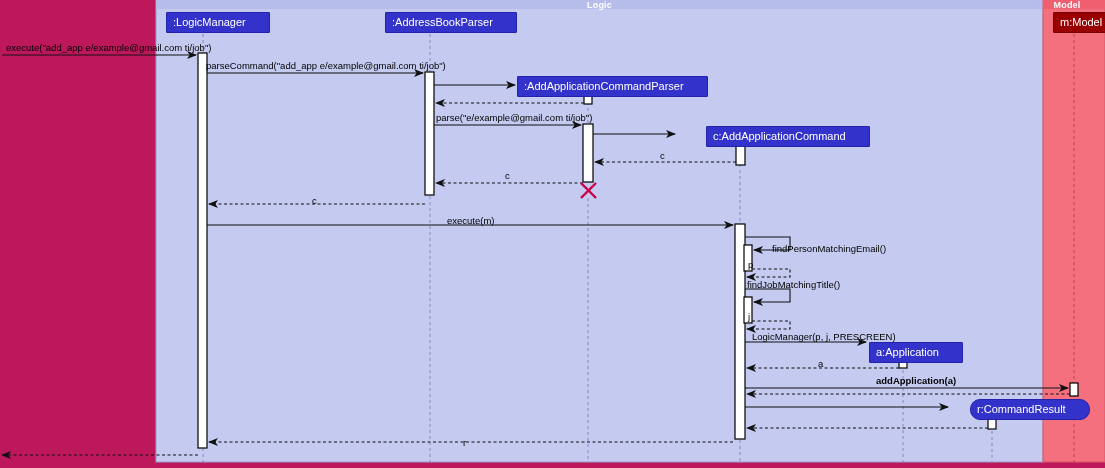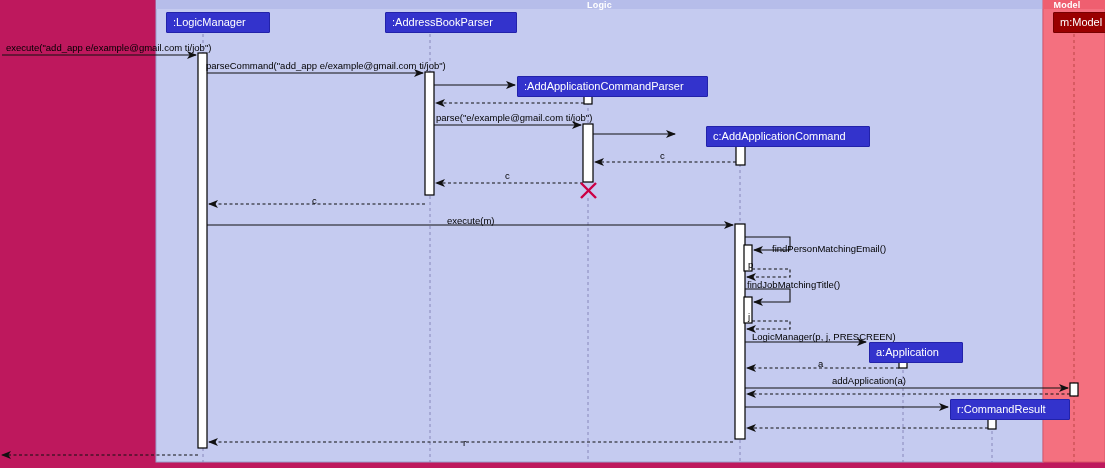--- a/index.html
+++ b/index.html
@@ -108,32 +108,32 @@
   </svg>
 
   <div class="frame-label" style="left:156px;top:0px;width:887px;">Logic</div>
   <div class="frame-label" style="left:1043px;top:0px;width:48px;">Model</div>
 
   <div class="participant p-logic" style="left:166px;top:12px;">:LogicManager</div>
   <div class="participant p-logic" style="left:517px;top:76px;">:AddApplicationCommandParser</div>
   <div class="participant p-logic" style="left:385px;top:12px;">:AddressBookParser</div>
   <div class="participant p-logic" style="left:706px;top:126px;">c:AddApplicationCommand</div>
   <div class="participant p-logic" style="left:869px;top:332px;margin-top:10px;">a:Application</div>
-  <div class="participant p-logic" style="left:950px;top:399px;">r:CommandResult</div>
+  <div class="participant p-logic" style="left:970px;top:399px;border-radius:10px;">r:CommandResult</div>
   <div class="participant p-model" style="left:1053px;top:12px;">m:Model</div>
 
   <div class="msg" style="left:6px;top:42px;">execute("add_app e/example@gmail.com ti/job")</div>
   <div class="msg" style="left:206px;top:60px;">parseCommand("add_app e/example@gmail.com ti/job")</div>
   <div class="msg" style="left:436px;top:112px;">parse("e/example@gmail.com ti/job")</div>
   <div class="msg" style="left:660px;top:150px;">c</div>
   <div class="msg" style="left:505px;top:170px;">c</div>
   <div class="msg" style="left:312px;top:195px;">c</div>
   <div class="msg" style="left:447px;top:215px;text-align:right;">execute(m)</div>
   <div class="msg" style="left:747px;top:243px;margin-left:25px;">findPersonMatchingEmail()</div>
   <div class="msg" style="left:748px;top:259px;">p</div>
   <div class="msg" style="left:747px;top:279px;">findJobMatchingTitle()</div>
   <div class="msg" style="left:748px;top:311px;">j</div>
   <div class="msg" style="left:752px;top:331px;">LogicManager(p, j, PRESCREEN)</div>
   <div class="msg" style="left:818px;top:358px;">a</div>
-  <div class="msg" style="left:832px;top:375px;">addApplication(a)</div>
+  <div class="msg" style="left:876px;top:375px;font-weight:bold;">addApplication(a)</div>
   <div class="msg" style="left:463px;top:437px;">r</div>
 
 </div>
 
 </body></html>

